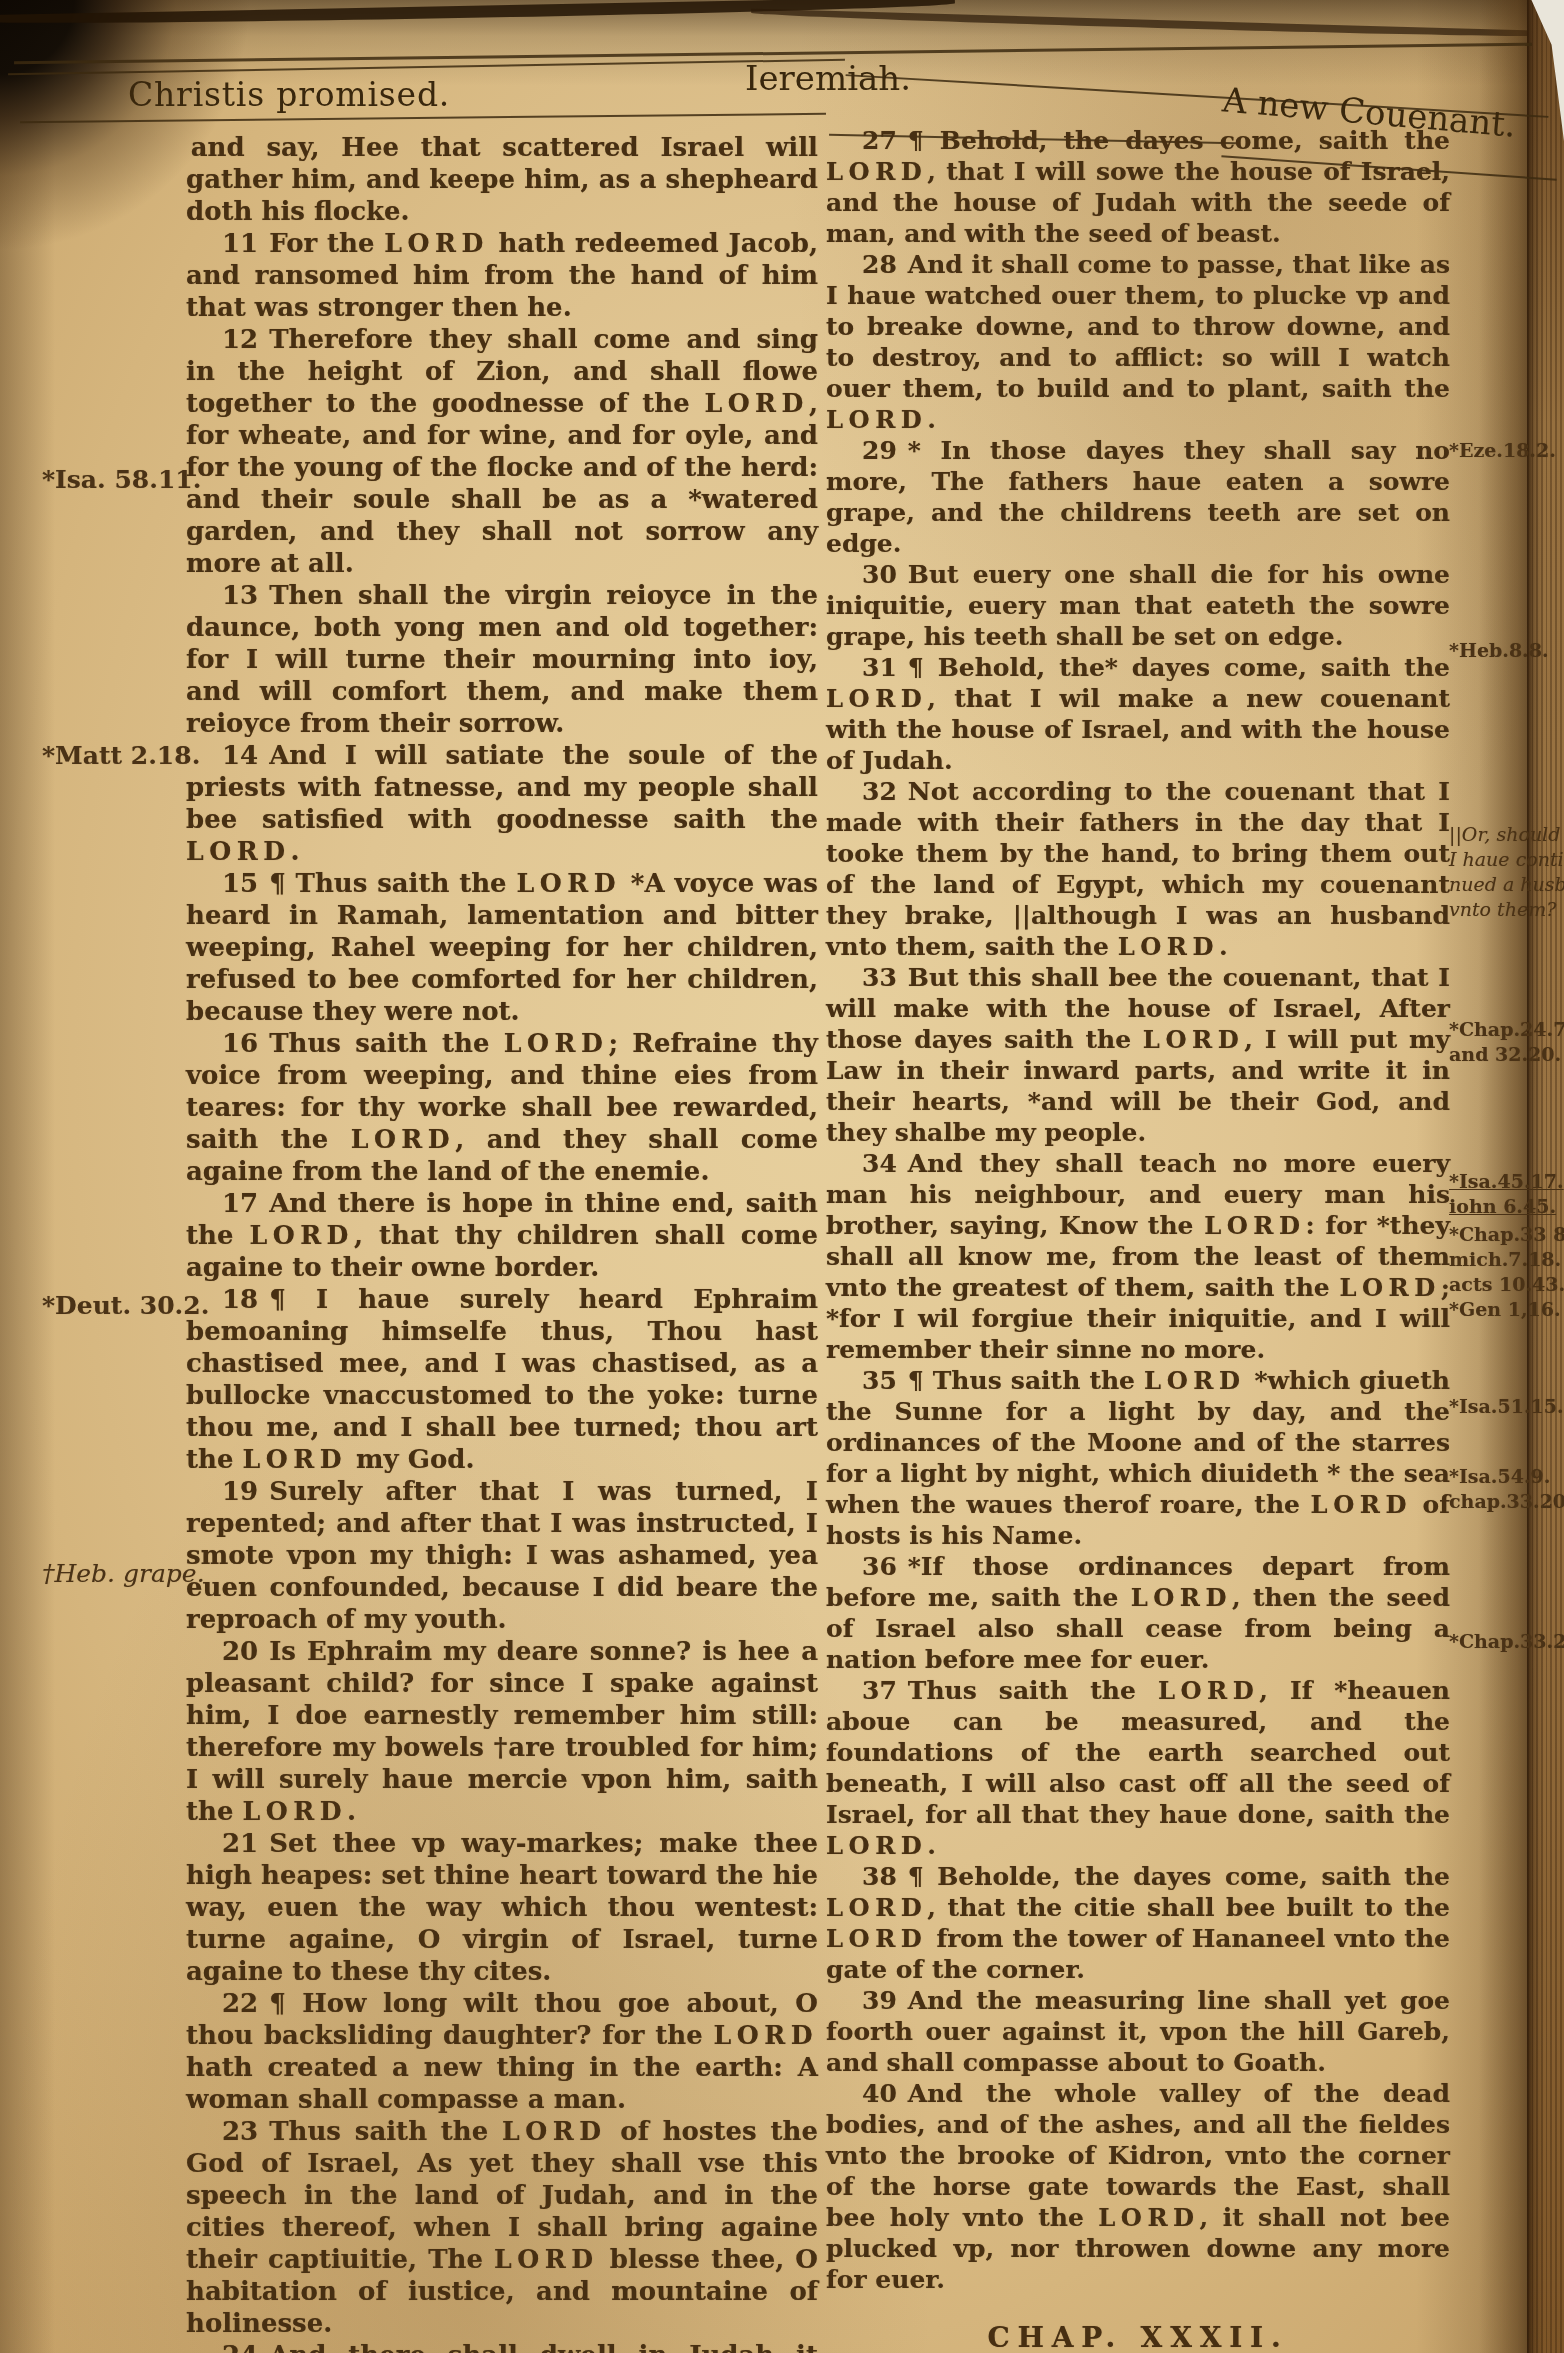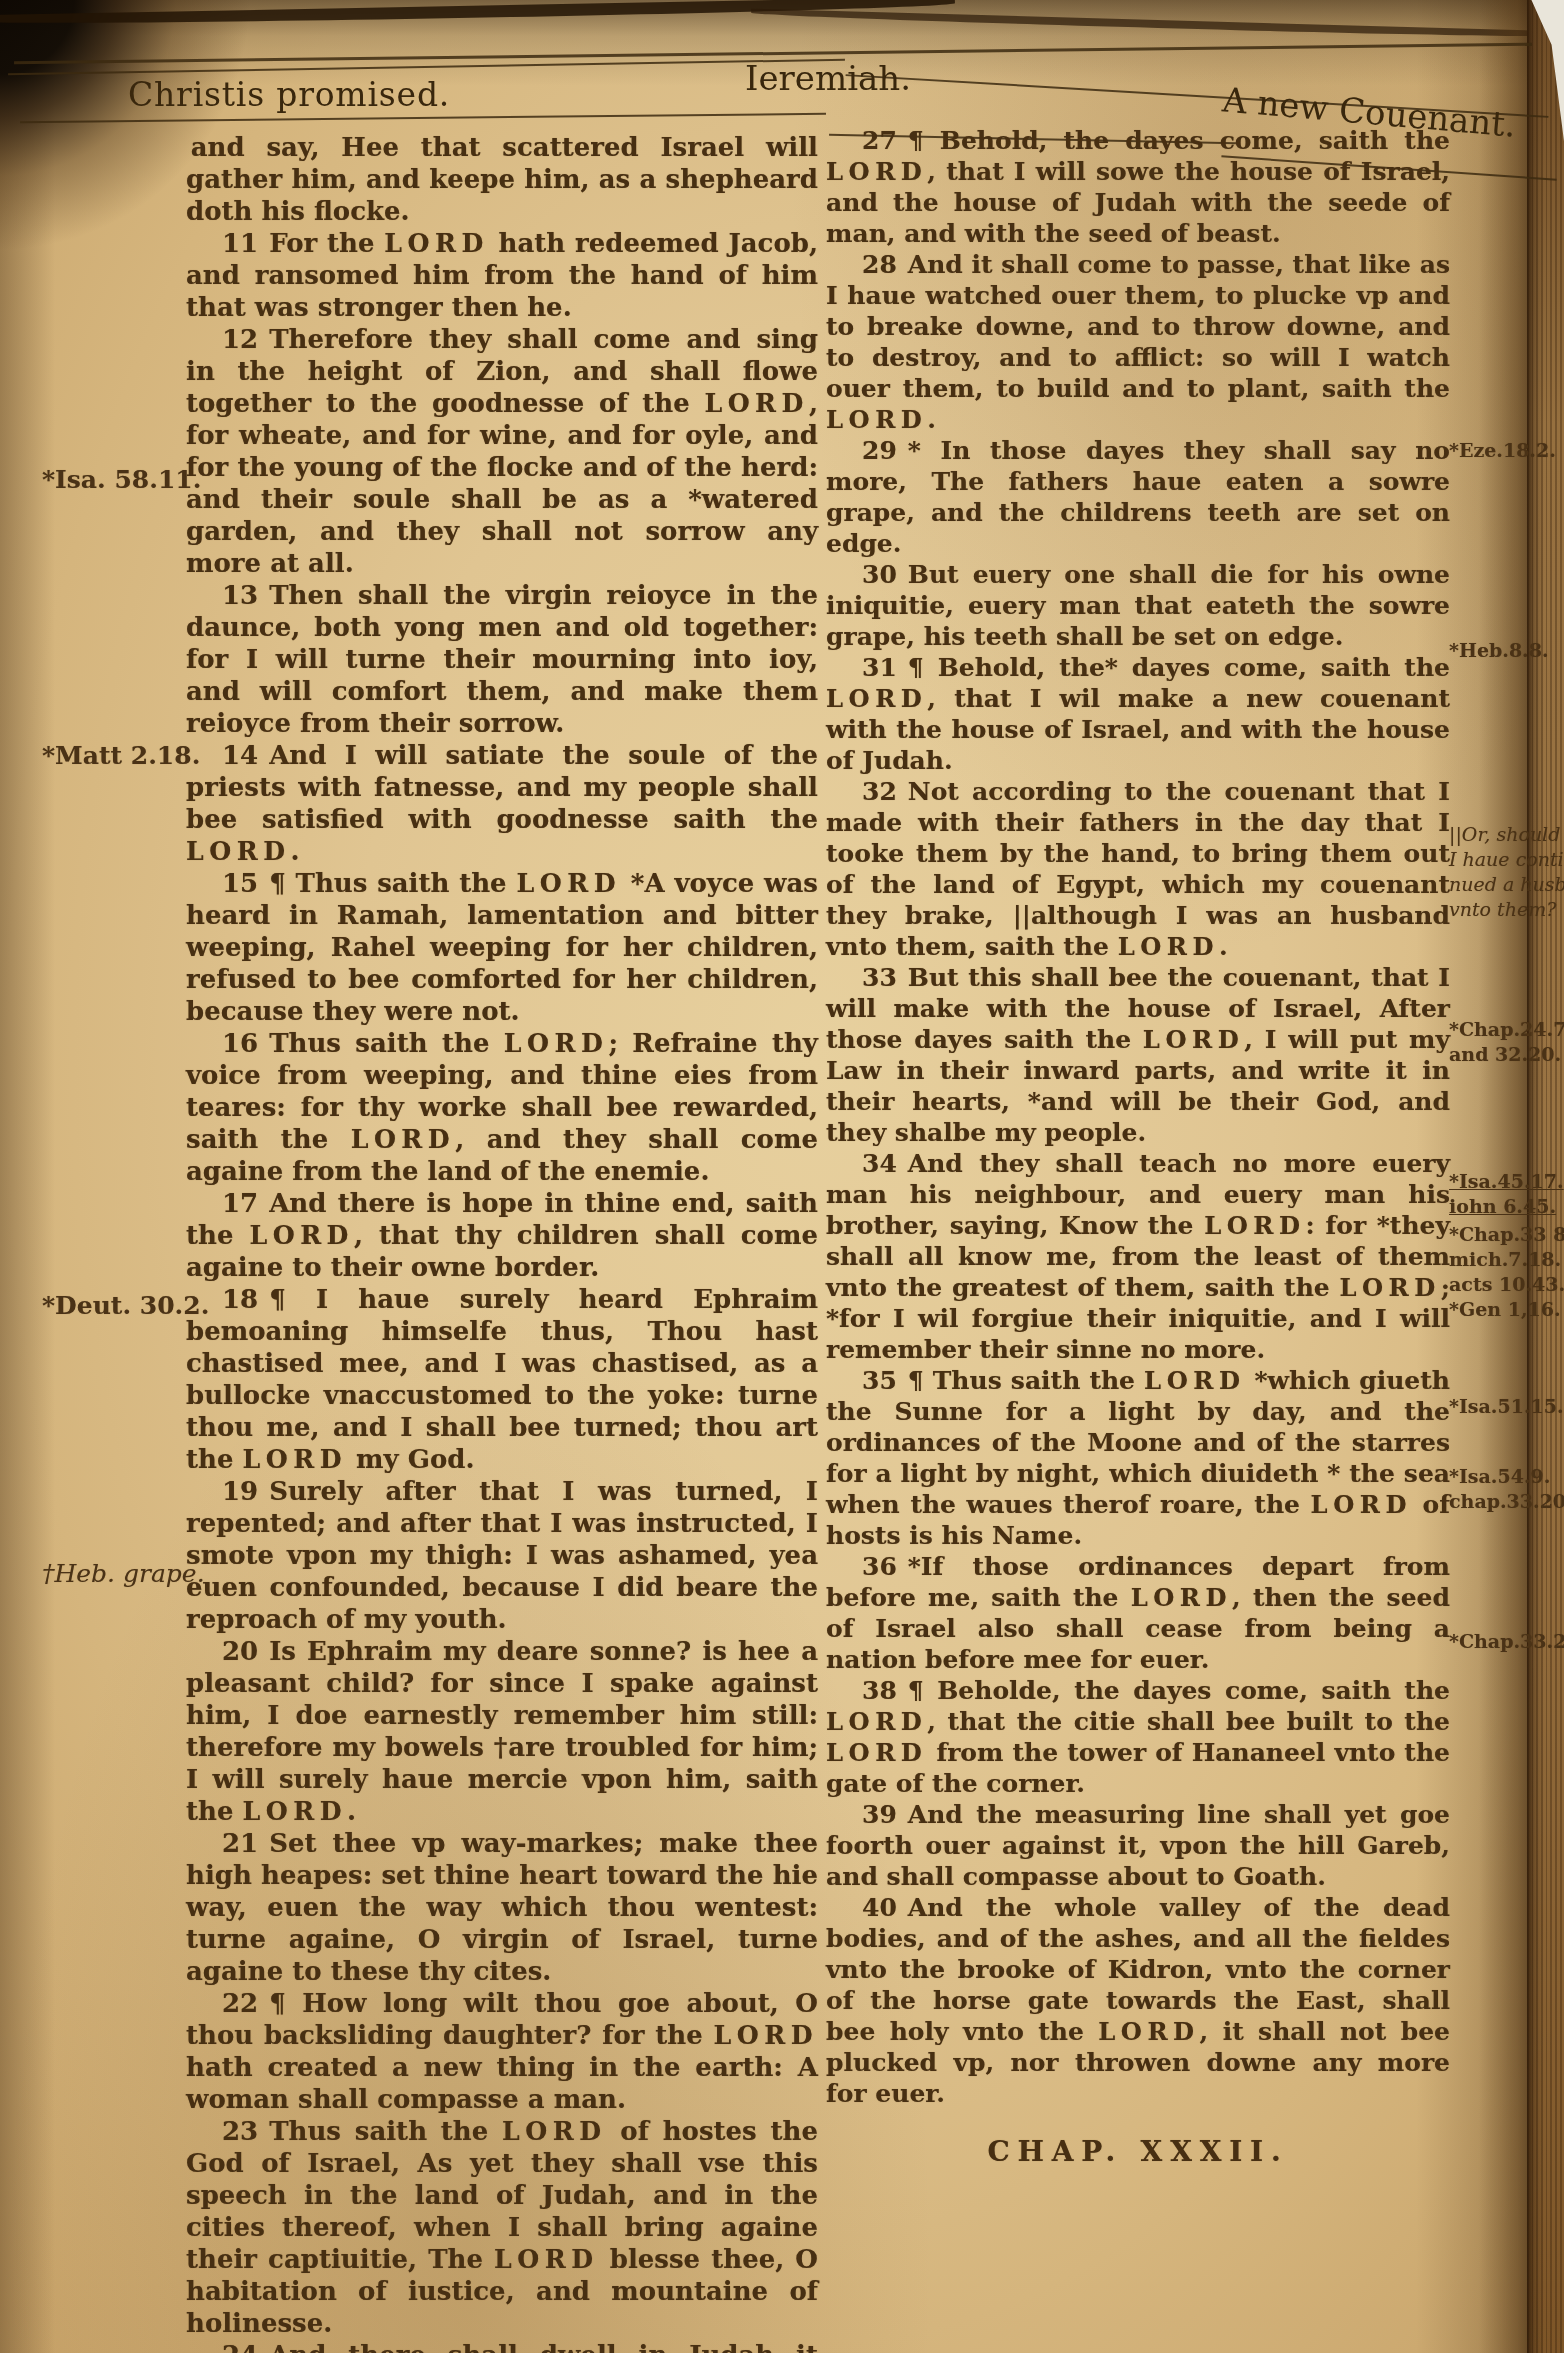--- a/index.html
+++ b/index.html
@@ -107,20 +107,21 @@
         <p class="verse"><span class="vnum">27</span>¶ Behold, the dayes come, saith the <span class="lord">LORD</span>, that I will sowe the house of Israel, and the house of Judah with the seede of man, and with the seed of beast.</p>
         <p class="verse"><span class="vnum">28</span>And it shall come to passe, that like as I haue watched ouer them, to plucke vp and to breake downe, and to throw downe, and to destroy, and to afflict: so will I watch ouer them, to build and to plant, saith the <span class="lord">LORD</span>.</p>
         <p class="verse"><span class="vnum">29</span>* In those dayes they shall say no more, The fathers haue eaten a sowre grape, and the childrens teeth are set on edge.</p>
         <p class="verse"><span class="vnum">30</span>But euery one shall die for his owne iniquitie, euery man that eateth the sowre grape, his teeth shall be set on edge.</p>
         <p class="verse"><span class="vnum">31</span>¶ Behold, the* dayes come, saith the <span class="lord">LORD</span>, that I wil make a new couenant with the house of Israel, and with the house of Judah.</p>
         <p class="verse"><span class="vnum">32</span>Not according to the couenant that I made with their fathers in the day that I tooke them by the hand, to bring them out of the land of Egypt, which my couenant they brake, ||although I was an husband vnto them, saith the <span class="lord">LORD</span>.</p>
         <p class="verse"><span class="vnum">33</span>But this shall bee the couenant, that I will make with the house of Israel, After those dayes saith the <span class="lord">LORD</span>, I will put my Law in their inward parts, and write it in their hearts, *and will be their God, and they shalbe my people.</p>
         <p class="verse"><span class="vnum">34</span>And they shall teach no more euery man his neighbour, and euery man his brother, saying, Know the <span class="lord">LORD</span>: for *they shall all know me, from the least of them vnto the greatest of them, saith the <span class="lord">LORD</span>; *for I wil forgiue their iniquitie, and I will remember their sinne no more.</p>
         <p class="verse"><span class="vnum">35</span>¶ Thus saith the <span class="lord">LORD</span> *which giueth the Sunne for a light by day, and the ordinances of the Moone and of the starres for a light by night, which diuideth * the sea when the waues therof roare, the <span class="lord">LORD</span> of hosts is his Name.</p>
         <p class="verse"><span class="vnum">36</span>*If those ordinances depart from before me, saith the <span class="lord">LORD</span>, then the seed of Israel also shall cease from being a nation before mee for euer.</p>
+        <p class="verse"><span class="vnum">37</span>Thus saith the <span class="lord">LORD</span>, If *heauen aboue can be measured, and the foundations of the earth searched out beneath, I will also cast off all the seed of Israel, for all that they haue done, saith the <span class="lord">LORD</span>.</p>
         <p class="verse"><span class="vnum">38</span>¶ Beholde, the dayes come, saith the <span class="lord">LORD</span>, that the citie shall bee built to the <span class="lord">LORD</span> from the tower of Hananeel vnto the gate of the corner.</p>
         <p class="verse"><span class="vnum">39</span>And the measuring line shall yet goe foorth ouer against it, vpon the hill Gareb, and shall compasse about to Goath.</p>
         <p class="verse"><span class="vnum">40</span>And the whole valley of the dead bodies, and of the ashes, and all the fieldes vnto the brooke of Kidron, vnto the corner of the horse gate towards the East, shall bee holy vnto the <span class="lord">LORD</span>, it shall not bee plucked vp, nor throwen downe any more for euer.</p>
       </div>
     <div class="chap-heading">CHAP. XXXII.</div>
 
   </div>
 
   <div id="notes-left"></div>
   <div id="notes-right"></div>

